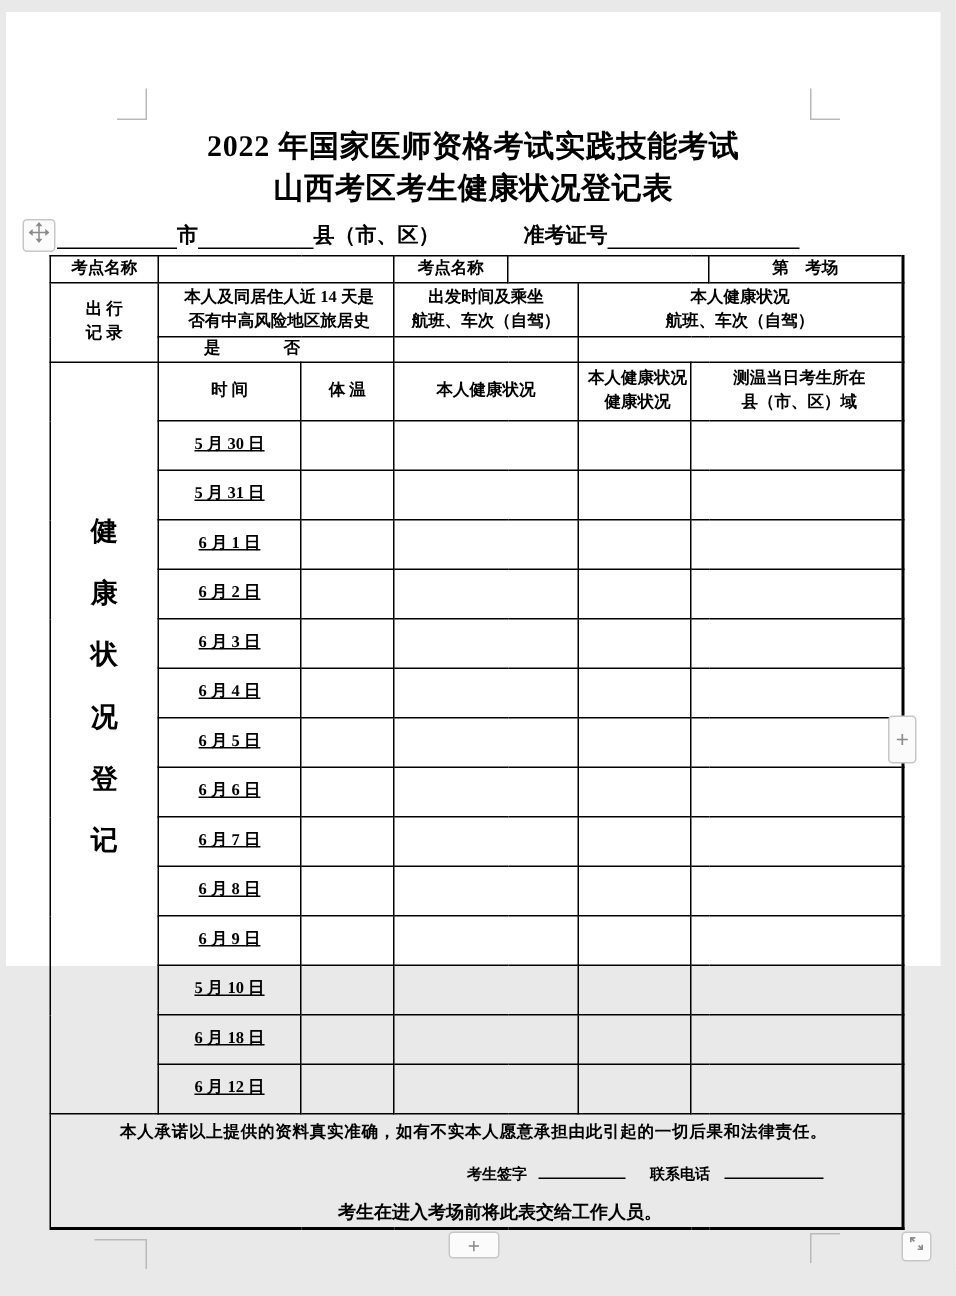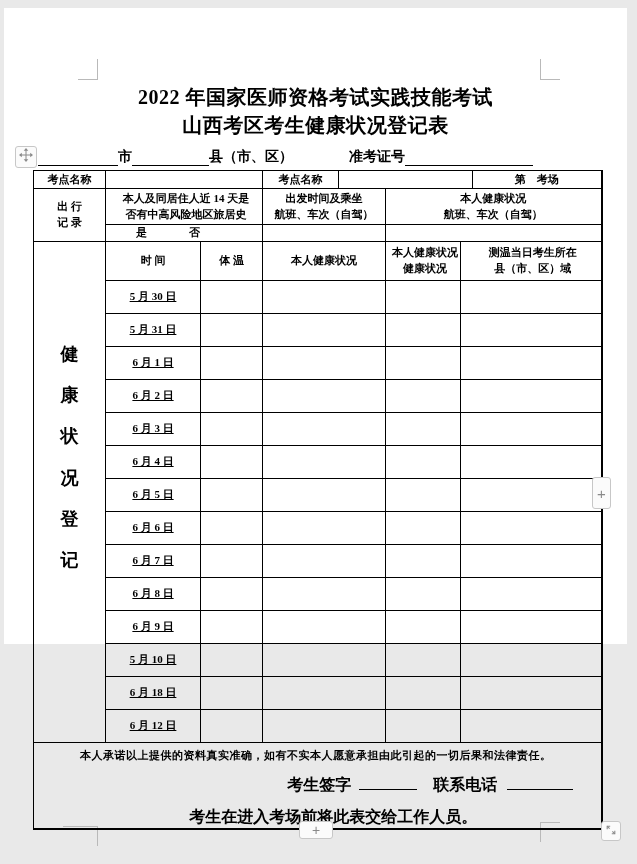--- a/index.html
+++ b/index.html
@@ -28,25 +28,25 @@
   td.left { text-align:left; padding-left:4px; }
   .yesno { display:flex; justify-content:flex-start; padding-left:30px; gap:42px; }
   .side-cell { vertical-align:middle; }
   .side-wrap { display:flex; flex-direction:column; align-items:center; gap:15px; padding-bottom:70px;
                font-size:18px; font-weight:bold; }
   .date-cell { font-size:11px;text-decoration:underline; }
 
   
   td.footer { text-align:left; vertical-align:top; font-weight:normal; font-size:12px; }
   .promise { padding:5px 15px 0 12px; letter-spacing:.5px; }
-  .signline { margin-top:9px; padding-left:226px; font-size:16px; white-space:nowrap; }
+  .signline { margin-top:9px; padding-left:226px; font-size:10px; white-space:nowrap; }
   .fu { display:inline-block; border-bottom:1px solid #000; height:13px; }
   .fu58{width:58px; margin:0 16px 0 8px;} .fu66{width:66px; margin-left:10px;}
   .note { margin-top:9px; padding-left:32px; font-family:"Liberation Sans","DejaVu Sans",sans-serif;
-          font-weight:bold; font-size:16px; }
+          font-weight:bold; font-size:12px; }
 
   
   .widget { position:absolute; background:#fbfbfb; border:1px solid #c7c7c7; border-radius:3px;
             display:flex; align-items:center; justify-content:center; color:#8a8a8a;
             font-family:"Liberation Sans","DejaVu Sans",sans-serif; }
   .move-handle { left:11px; top:138px; width:22px; height:22px; }
   .plus-right { left:588px; top:469px; width:19px; height:32px; font-size:15px; }
   .plus-bottom { left:295px; top:813px; width:34px; height:18px; font-size:14px; }
   .resize-handle { left:597px; top:813px; width:20px; height:20px; }
 </style>

